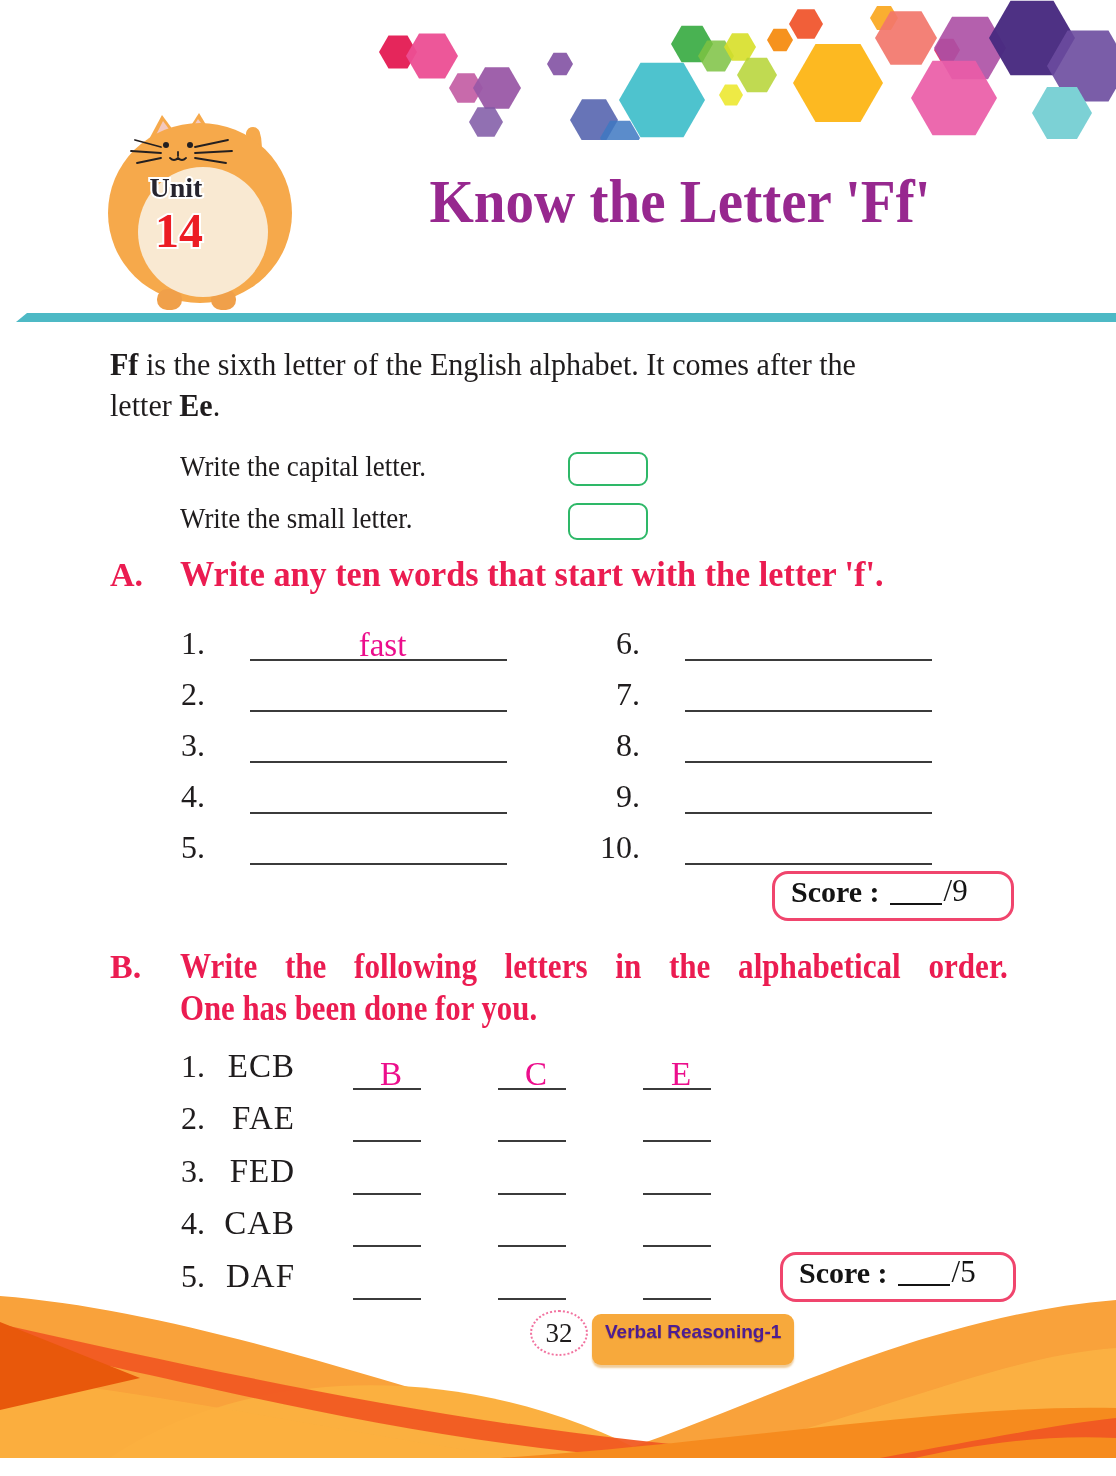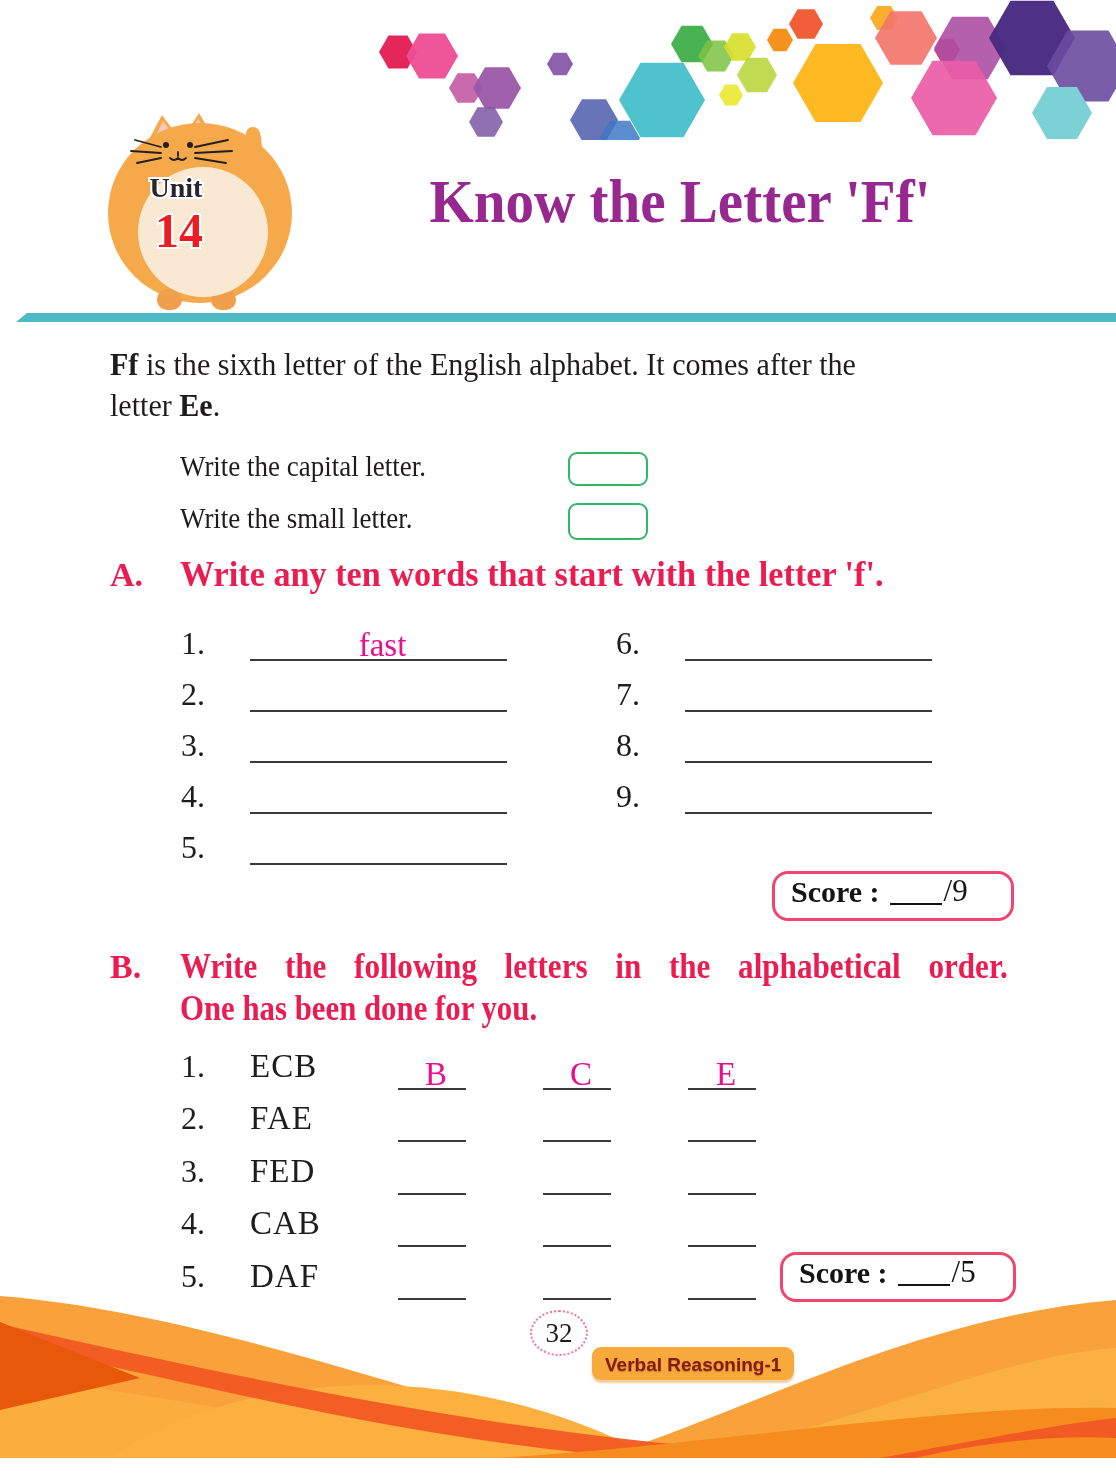--- a/index.html
+++ b/index.html
@@ -38,39 +38,39 @@
   .a-col{position:absolute;top:610px;}
   .a-row{display:flex;align-items:flex-end;height:51px;}
   .num{width:55px;text-align:right;font-size:32px;line-height:1.05;}
   .blank{flex:1;margin-left:45px;border-bottom:2.5px solid #3b3b3b;position:relative;height:100%;}
   .ans{position:absolute;left:8px;right:0;bottom:-3px;text-align:center;
        color:var(--answer-magenta);font-size:33px;line-height:1;}
 
   
   .b-list{position:absolute;left:150px;top:1037px;}
   .b-row{display:flex;align-items:flex-end;height:52.5px;}
-  .b-letters{width:90px;margin-left:45px;font-size:33px;letter-spacing:1px;padding-bottom:5px;}
+  .b-letters{width:90px;font-size:33px;letter-spacing:1px;padding-bottom:5px;text-align:right;}
   .b-num{width:55px;text-align:right;font-size:32px;padding-bottom:5px;}
   .b-blank{width:68px;border-bottom:2.5px solid #3b3b3b;position:relative;height:100%;}
   .m58{margin-left:58px;} .m77{margin-left:77px;}
 
   
   .score-box{display:flex;align-items:flex-end;box-sizing:border-box;background:#fff;
              border:3px solid var(--score-border);border-radius:16px;padding:4px 8px 9px 16px;}
   .score-label{font-weight:bold;font-size:30px;color:#141414;white-space:nowrap;}
   .score-blank{width:52px;border-bottom:2.5px solid #141414;margin:0 2px 4px 10px;}
   .score-total{font-size:31px;color:#141414;}
 
   
   .pagenum{left:530px;top:1310px;width:54px;height:42px;border:2px dotted #f273a0;border-radius:50%;
            display:flex;align-items:center;justify-content:center;font-size:27px;background:#fff;}
-  .pill{left:592px;top:1314px;height:33px;line-height:35px;padding:0 13px;border-radius:9px;
-        background:var(--footer-pill);color:#7f1d1d;font-family:"Liberation Sans",sans-serif;
+  .pill{left:592px;top:1314px;height:51px;line-height:35px;padding:0 13px;border-radius:9px;
+        background:var(--footer-pill);color:#4c1d95;font-family:"Liberation Sans",sans-serif;
         font-size:19px;font-weight:bold;text-shadow:0 1px 1px rgba(190,110,10,.8);
-        box-shadow:0 3px 2px rgba(219,142,30,.45);margin-top:33px;}
+        box-shadow:0 3px 2px rgba(219,142,30,.45);}
   .waves{left:0;top:1286px;width:1116px;height:172px;}
 </style>
 </head>
 <body>
 
 <div class="page">
 
   <svg class="abs hexes" viewBox="0 0 746 140">
     <defs>
         <polygon id="hex" points="-1,0 -0.5,-0.866 0.5,-0.866 1,0 0.5,0.866 -0.5,0.866"></polygon>
@@ -188,20 +188,26 @@
       <span class="blank">
           <span class="ans"></span>
         </span>
       </div>
     <div class="a-row">
       <span class="num">9.</span>
       <span class="blank">
           <span class="ans"></span>
         </span>
       </div>
+    <div class="a-row">
+      <span class="num">10.</span>
+      <span class="blank">
+          <span class="ans"></span>
+        </span>
+      </div>
   </div>
 
   <div class="abs score-box" style="left:772px;top:871px;width:242px;height:50px;">
     <span class="score-label">Score :</span>
     <span class="score-blank"></span>
     <span class="score-total">/9</span>
   </div>
 
   <div class="abs sec-label" style="left:110px;top:948px;">B.</div>
   <div class="abs b-head1">Write the following letters in the alphabetical order.</div>

